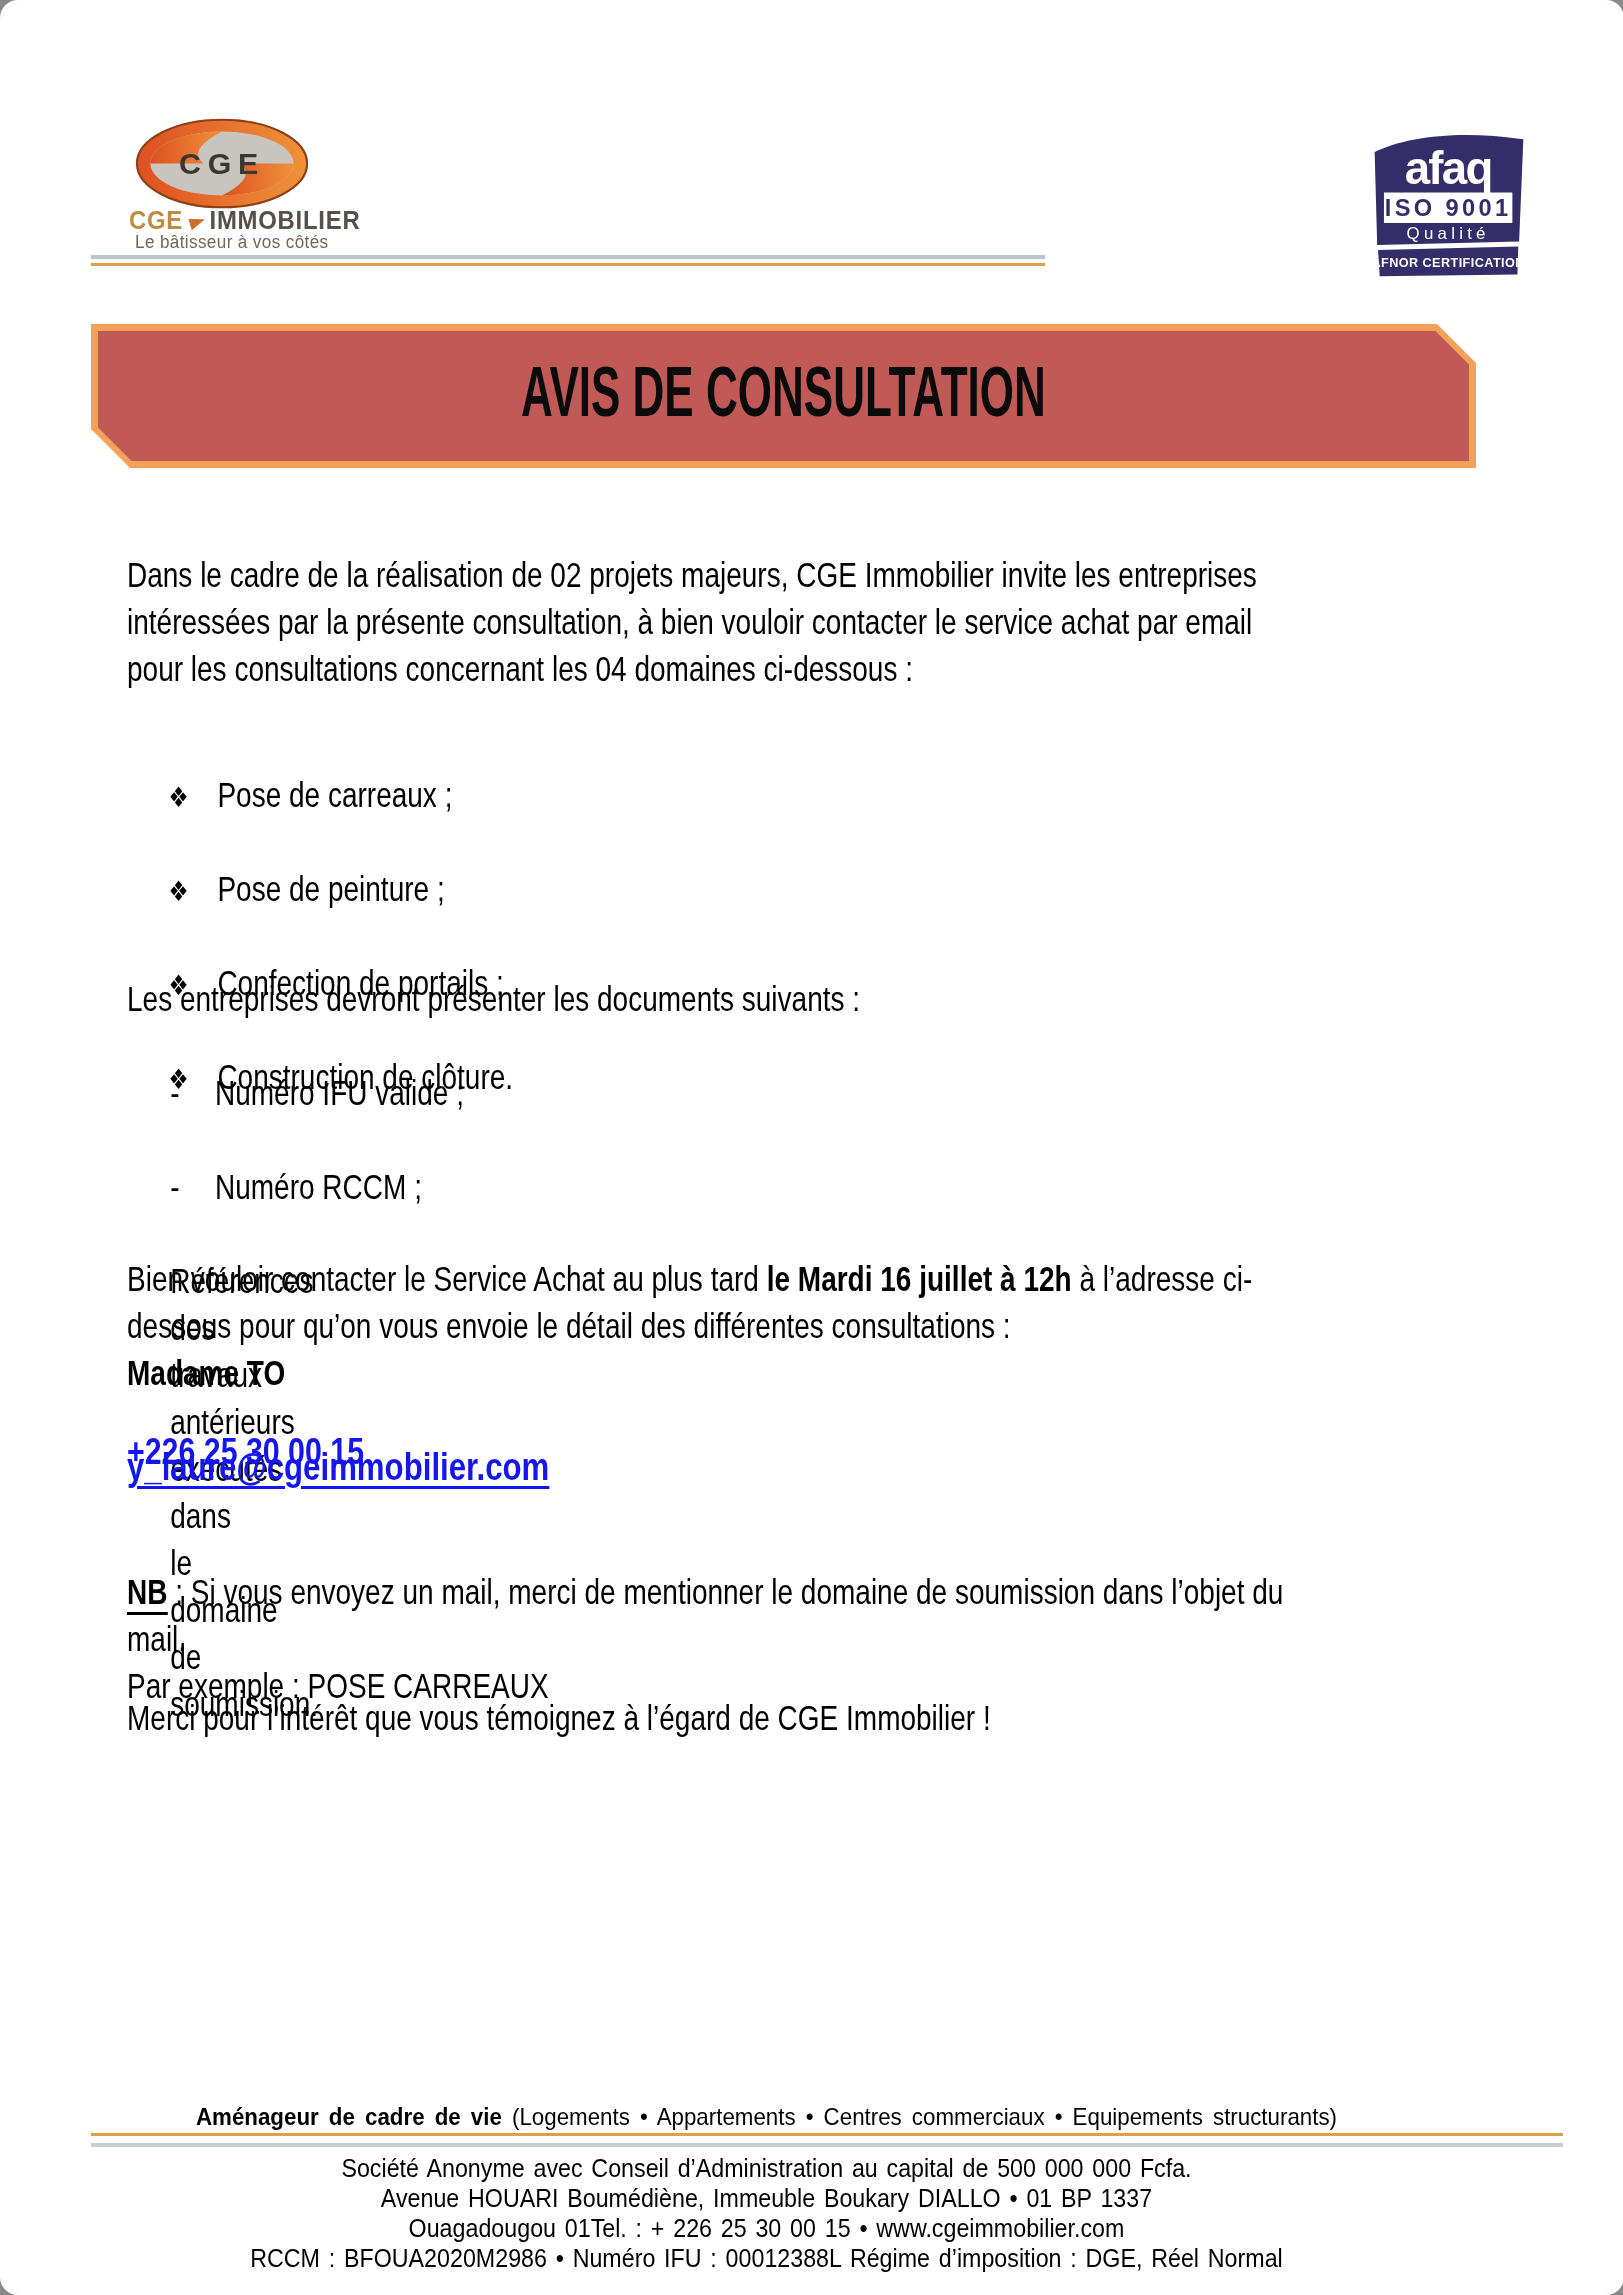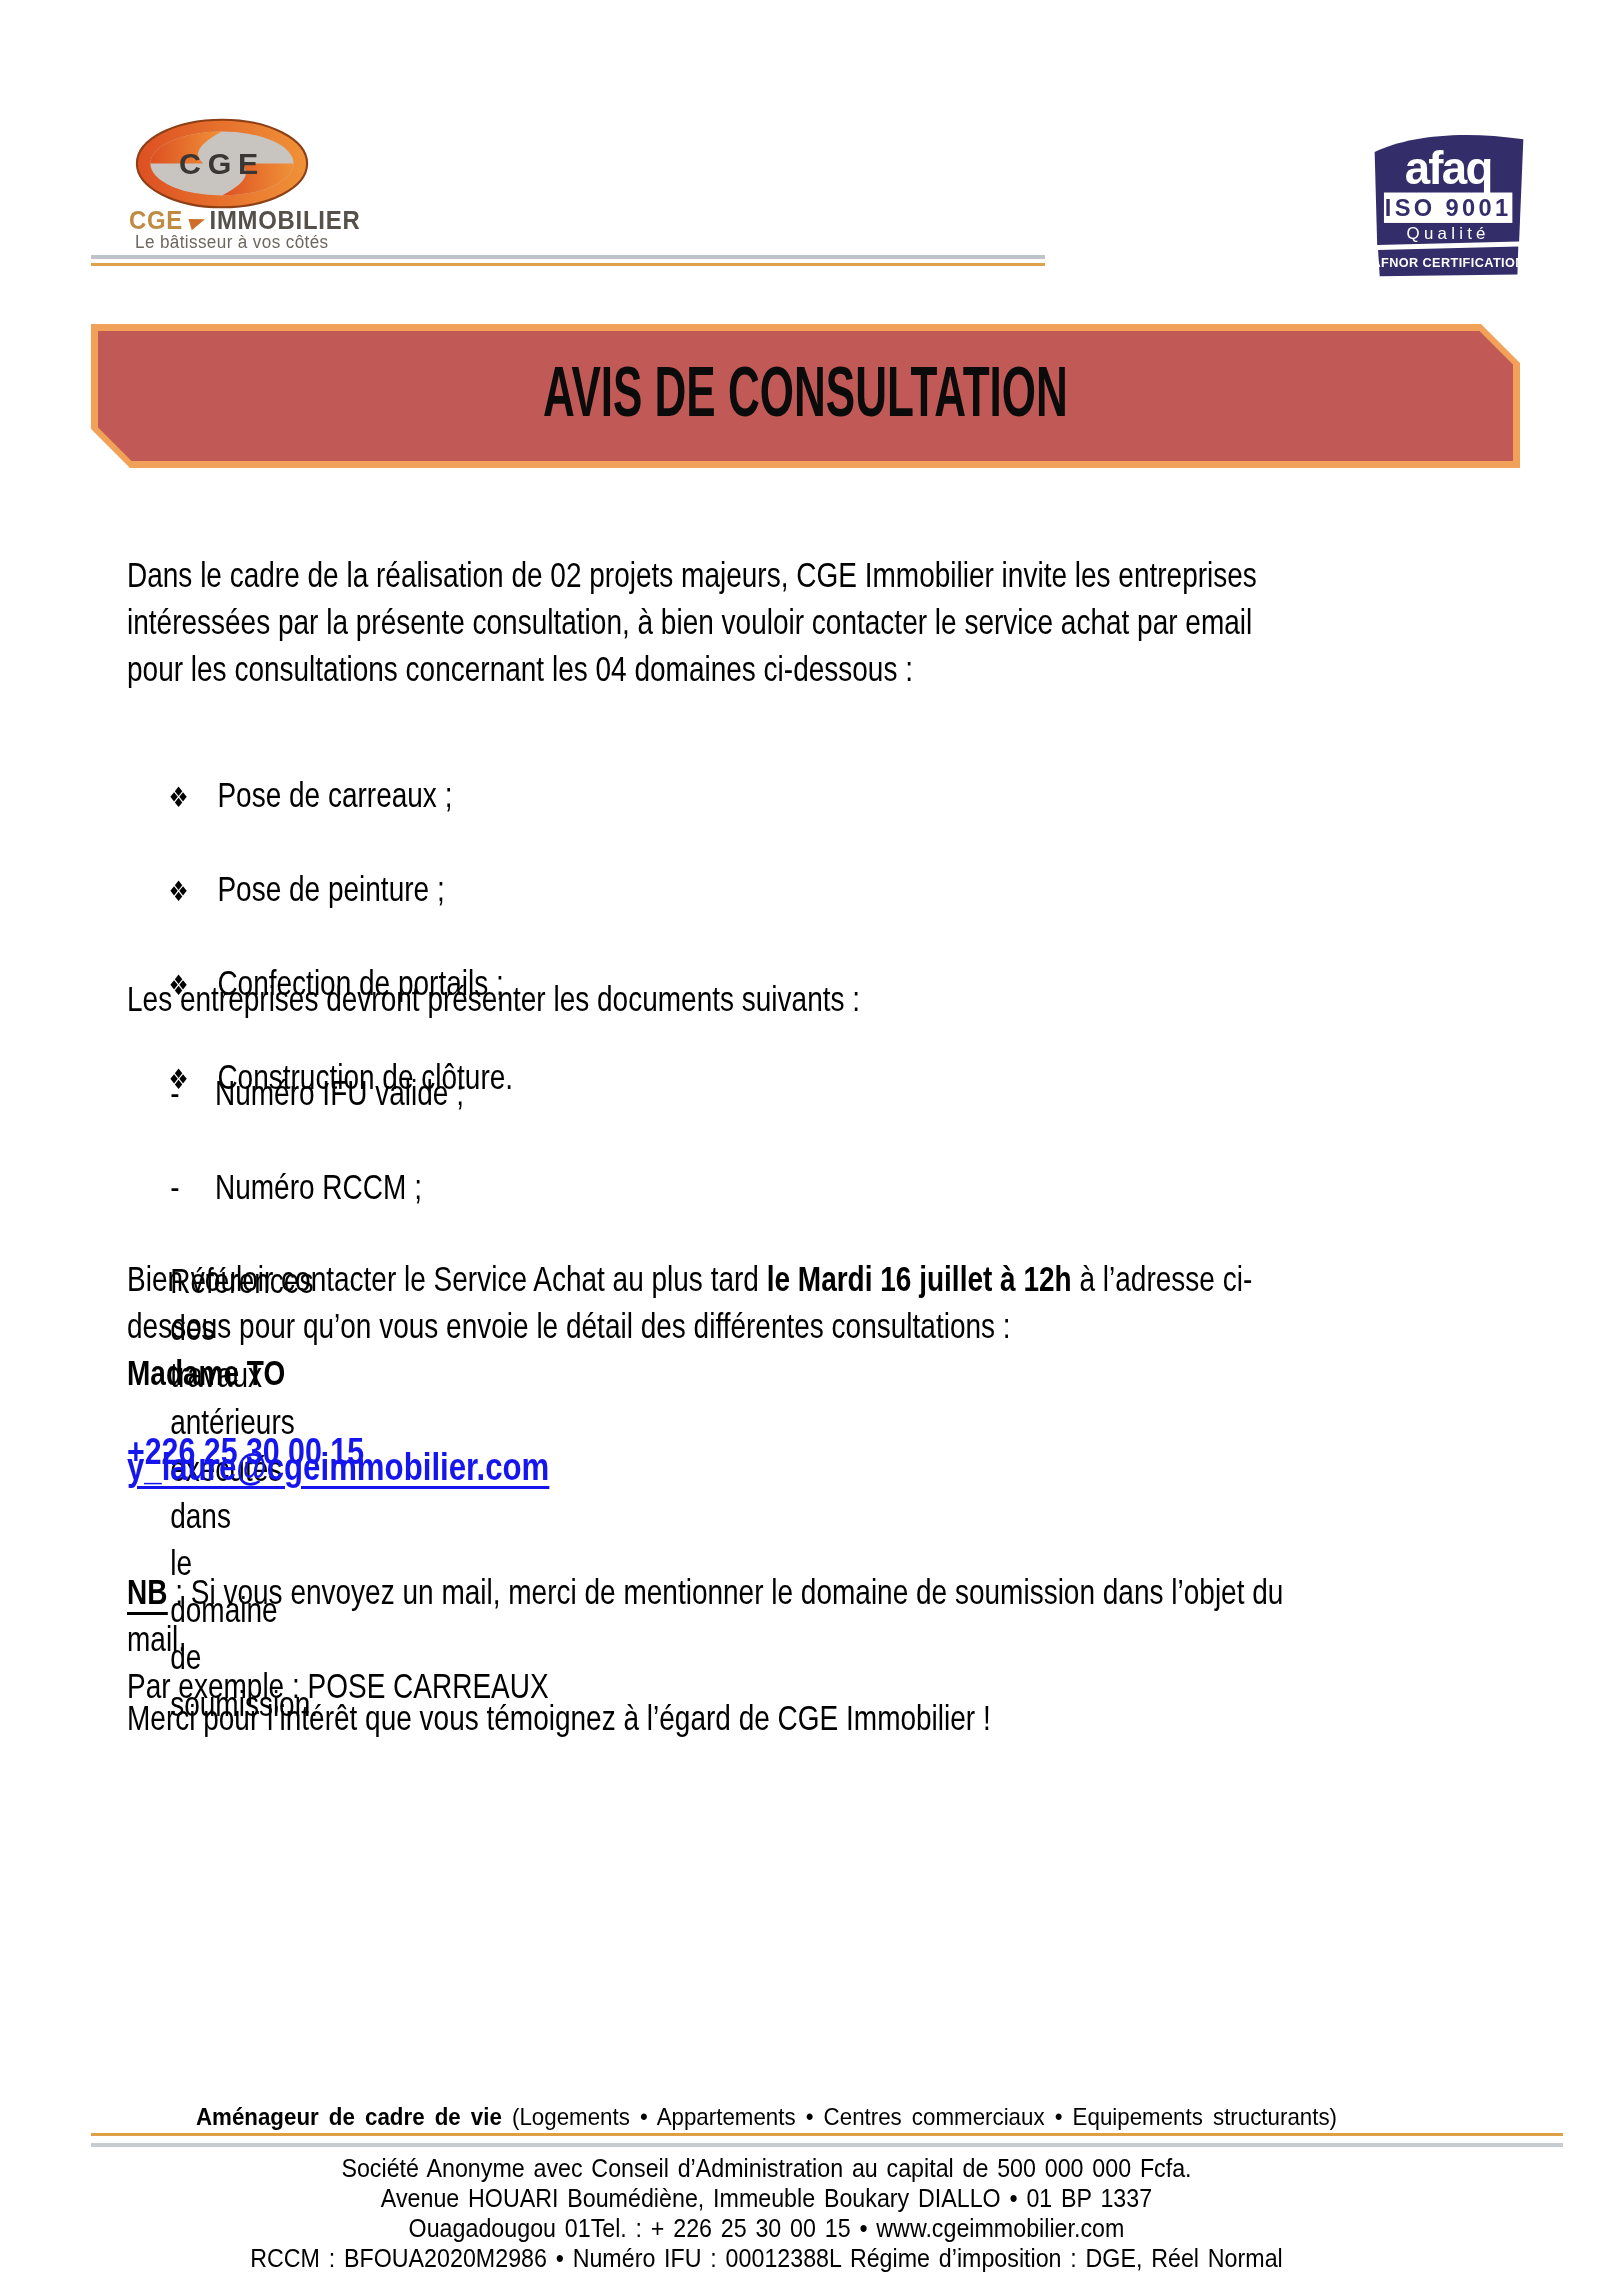--- a/index.html
+++ b/index.html
@@ -3,20 +3,21 @@
 <meta charset="utf-8">
 <style>
   html,body{margin:0;padding:0;background:#888;}
   .page{
     position:relative;
     width:1624px;height:2295px;
     background:#ffffff;
     overflow:hidden;
     font-family:"Liberation Sans", sans-serif;
     color:#000;
+    border-radius:18px;
   }
   
   .logo-mark{position:absolute;left:134px;top:118px;width:176px;height:91px;}
   .brand-line{
     position:absolute;left:129px;top:206px;width:271px;height:29px;
     display:flex;align-items:center;
     transform:scaleX(0.92);transform-origin:0 0;
     font-weight:700;font-size:26px;white-space:nowrap;
   }
   .brand-cge{color:#bf8b43;letter-spacing:0.8px;}
@@ -36,21 +37,20 @@
   .rule{position:absolute;}
   .rule-gray-top{left:91px;top:255px;width:954px;height:4.2px;background:#bcc3c9;}
   .rule-orange-top{left:91px;top:263px;width:954px;height:2.5px;background:#dda04b;}
   
   .afaq{position:absolute;left:1372px;top:130px;width:154px;height:147px;}
   
   .banner{
     position:absolute;left:91px;top:324px;width:1385px;height:144px;
     background:#f2a258;
     clip-path:polygon(0 0, calc(100% - 39px) 0, 100% 39px, 100% 100%, 39px 100%, 0 calc(100% - 39px));
-    padding-left:44px;
   }
   .banner-inner{
     position:absolute;inset:6.8px;
     background:#c15a56;
     clip-path:polygon(0 0, calc(100% - 34px) 0, 100% 34px, 100% 100%, 34px 100%, 0 calc(100% - 34px));
     display:flex;align-items:center;justify-content:center;
   }
   .banner-title{
     display:inline-block;
     font-size:71px;font-weight:700;color:#0b0b0b;

